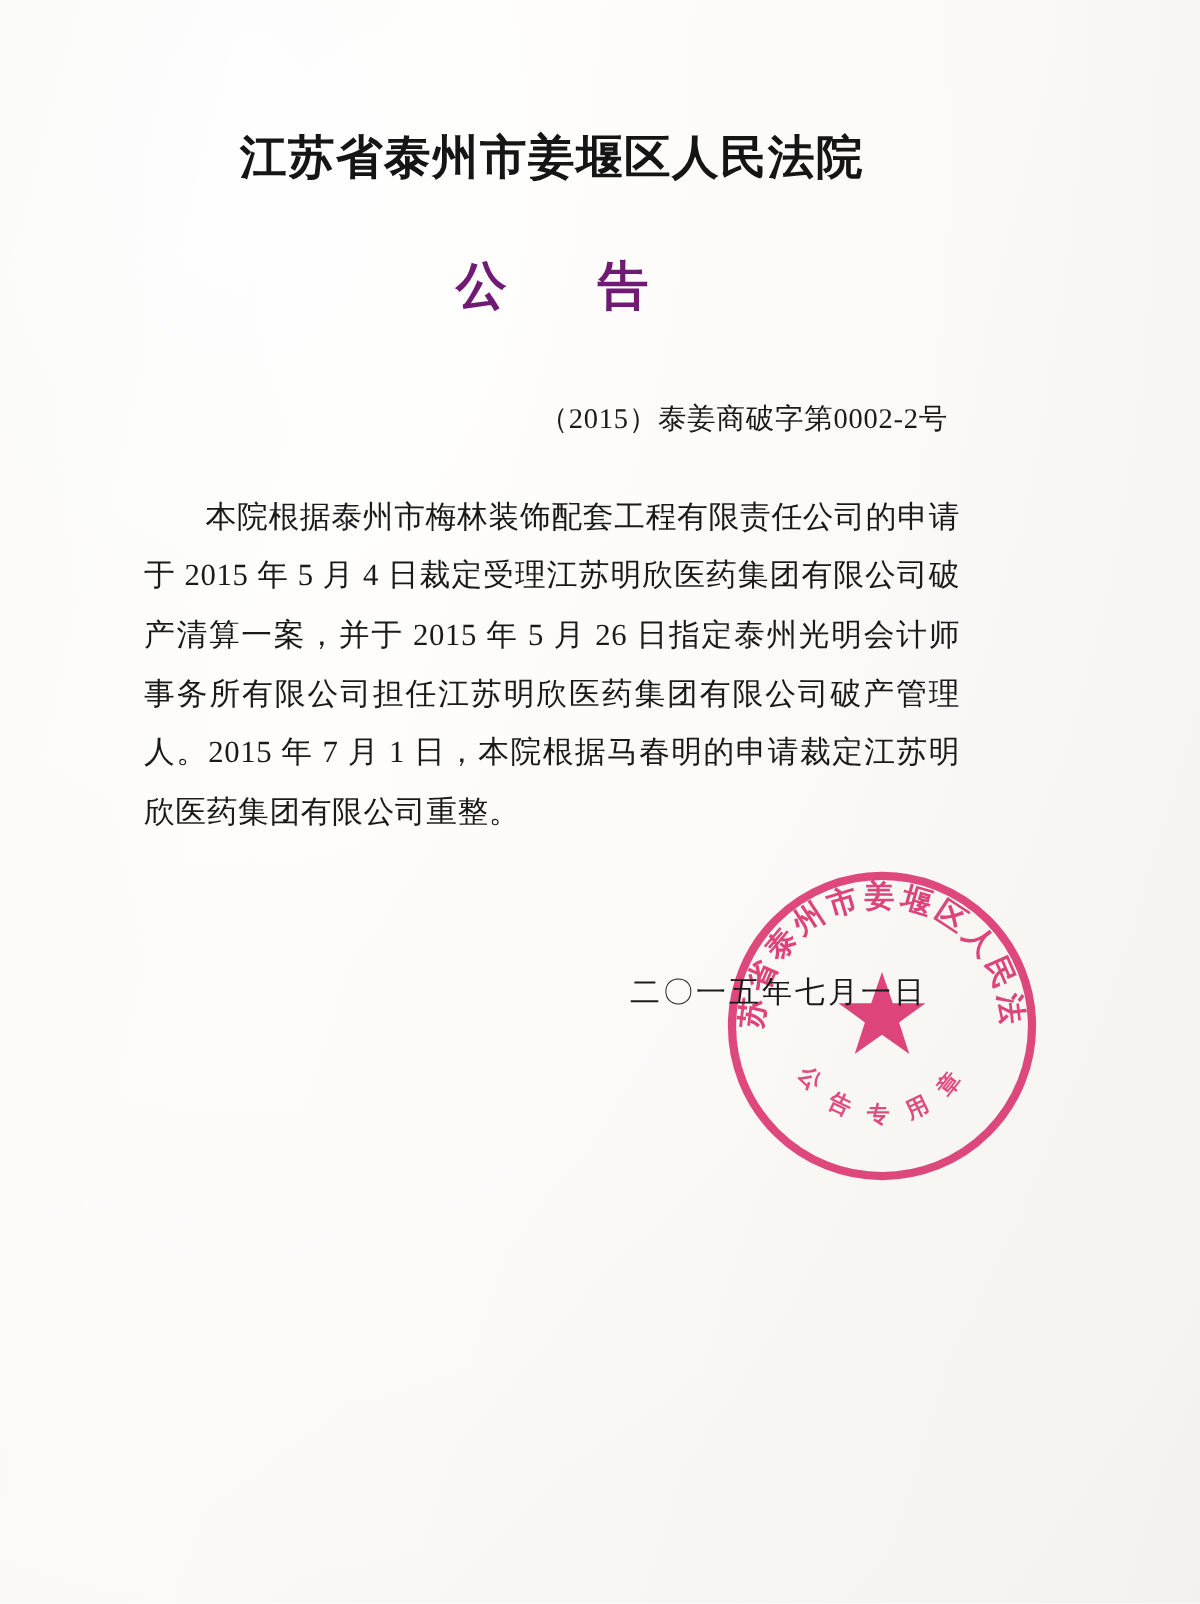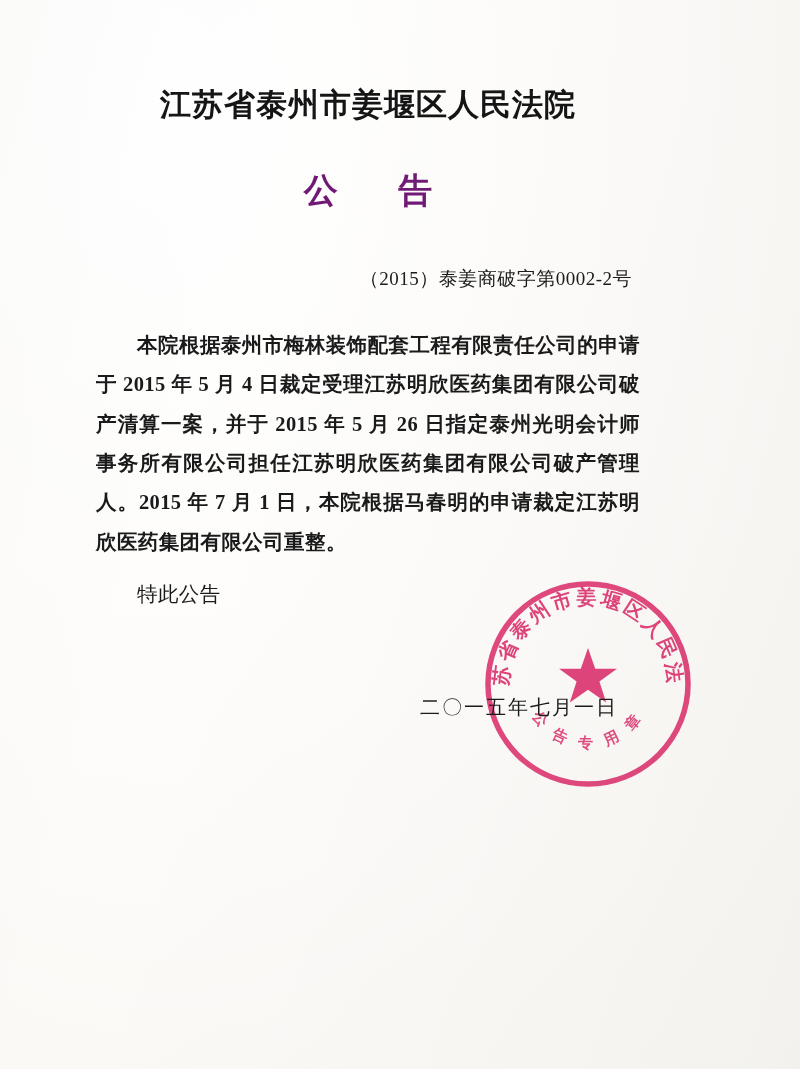--- a/index.html
+++ b/index.html
@@ -62,21 +62,20 @@
     letter-spacing: 0.5px;
   }
   .body-text {
     margin-top: 34px;
     font-size: 20.5px;
     line-height: 1.92;
     text-align: justify;
     text-justify: inter-ideograph;
     text-indent: 2em;
     letter-spacing: 0.4px;
-    font-weight: bold;
   }
   .closing {
     margin-top: 18px;
     font-size: 20.5px;
     text-indent: 2em;
     letter-spacing: 0.4px;
   }
   .date-line {
     margin-top: 86px;
     font-size: 20px;
@@ -112,21 +111,20 @@
 <div class="doc">
 
   <div class="court-name">江苏省泰州市姜堰区人民法院</div>
 
   <div class="doc-type">公 告</div>
 
   <div class="case-no">（2015）泰姜商破字第0002-2号</div>
 
   <div class="body-text">本院根据泰州市梅林装饰配套工程有限责任公司的申请于 2015 年 5 月 4 日裁定受理江苏明欣医药集团有限公司破产清算一案，并于 2015 年 5 月 26 日指定泰州光明会计师事务所有限公司担任江苏明欣医药集团有限公司破产管理人。2015 年 7 月 1 日，本院根据马春明的申请裁定江苏明欣医药集团有限公司重整。</div>
 
-  <div class="closing">特此公告</div>
 
   <div class="date-line">二〇一五年七月一日</div>
 
   <div class="seal">
     <svg width="212" height="212" viewBox="0 0 212 212" xmlns="http://www.w3.org/2000/svg">
       <defs>
         <path id="topArc" d="M 26,106 A 80,80 0 0 1 186,106"></path>
         <path id="botArc" d="M 42,106 A 64,64 0 0 0 170,106"></path>
       </defs>
       <circle cx="106" cy="106" r="100" fill="none" stroke="#d6155a" stroke-width="5.5" opacity="0.9"></circle>

